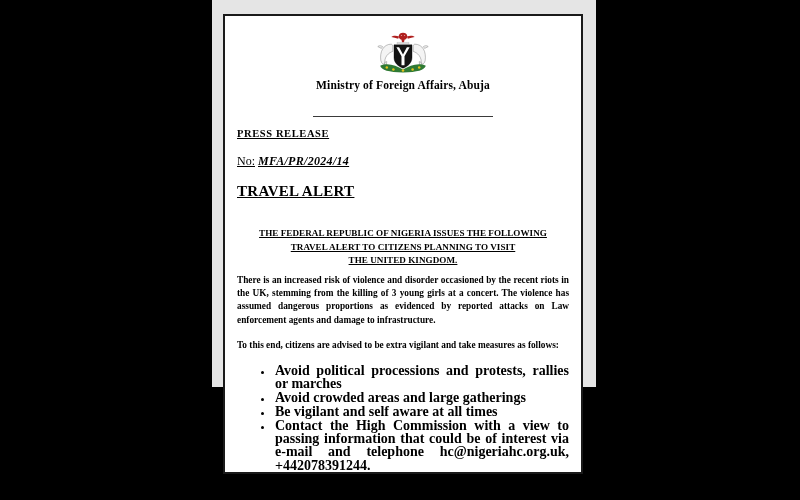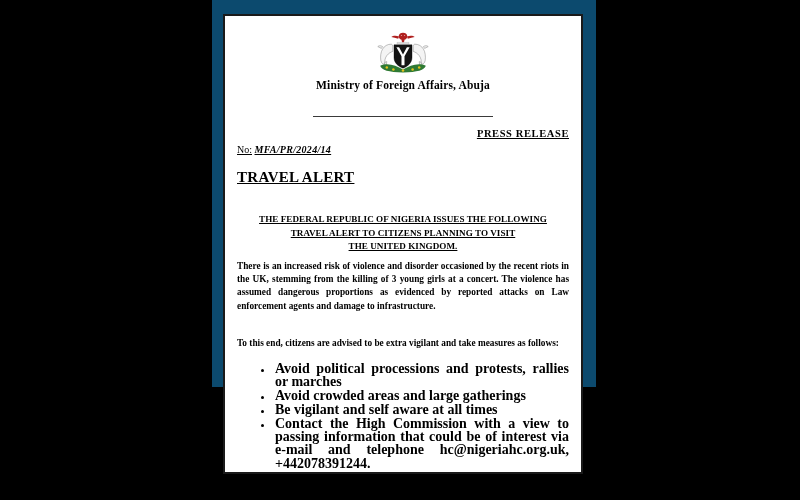--- a/index.html
+++ b/index.html
@@ -19,21 +19,21 @@
     height: 500px;
     background: #000000;
   }
   
   .page-sheet {
     position: absolute;
     left: 212px;
     top: 0px;
     width: 384px;
     height: 387px;
-    background: #0c4a6e;
+    background: #e5e5e5;
   }
   
   .page-border {
     position: absolute;
     left: 11px;
     top: 14px;
     width: 360px;
     height: 460px;
     border: 2px solid #1a1a1a;
     box-sizing: border-box;
@@ -72,32 +72,32 @@
     text-align: center;
     margin-top: 12px;
   }
   .rule {
     display: inline-block;
     width: 180px;
     height: 0;
     border-top: 1px solid #3a3a3a;
   }
   .press-release {
-    text-align: right;
+    text-align: left;
     font-weight: bold;
     font-size: 10.5px;
     text-decoration: underline;
     letter-spacing: 0.6px;
     margin-top: 7px;
   }
 
   
   .refline {
-    margin-top: 5px;
-    font-size: 10px;
+    margin-top: 15px;
+    font-size: 12px;
     color: #000;
   }
   .refline .no-label {
     text-decoration: underline;
   }
   .refline .ref-value {
     font-style: italic;
     font-weight: bold;
     text-decoration: underline;
     letter-spacing: 0.3px;
@@ -128,21 +128,21 @@
   
   .para {
     margin-top: 6px;
     font-size: 9.3px;
     font-weight: bold;
     line-height: 13.4px;
     text-align: justify;
     color: #000;
   }
   .para-tight {
-    margin-top: 24px;
+    margin-top: 12px;
   }
 
   
   .bullets {
     margin: 11px 0 0 0;
     padding-left: 36px;
     font-size: 14px;
     font-weight: bold;
     line-height: 13.4px;
   }

